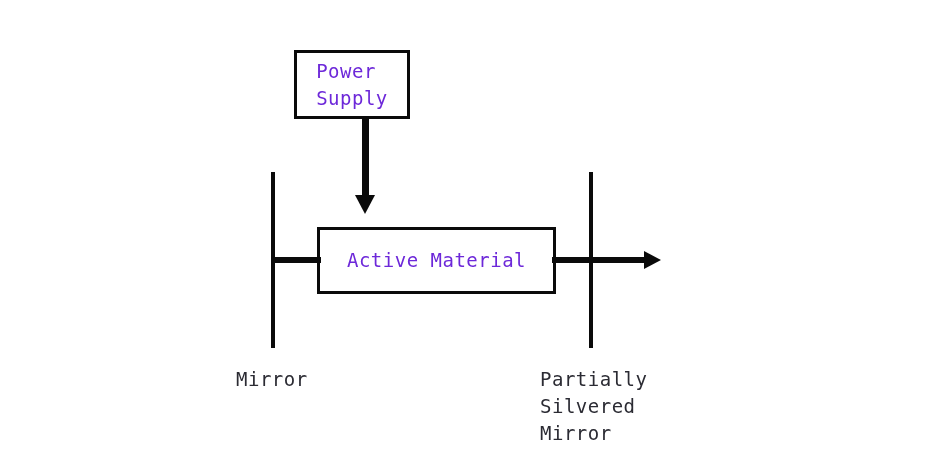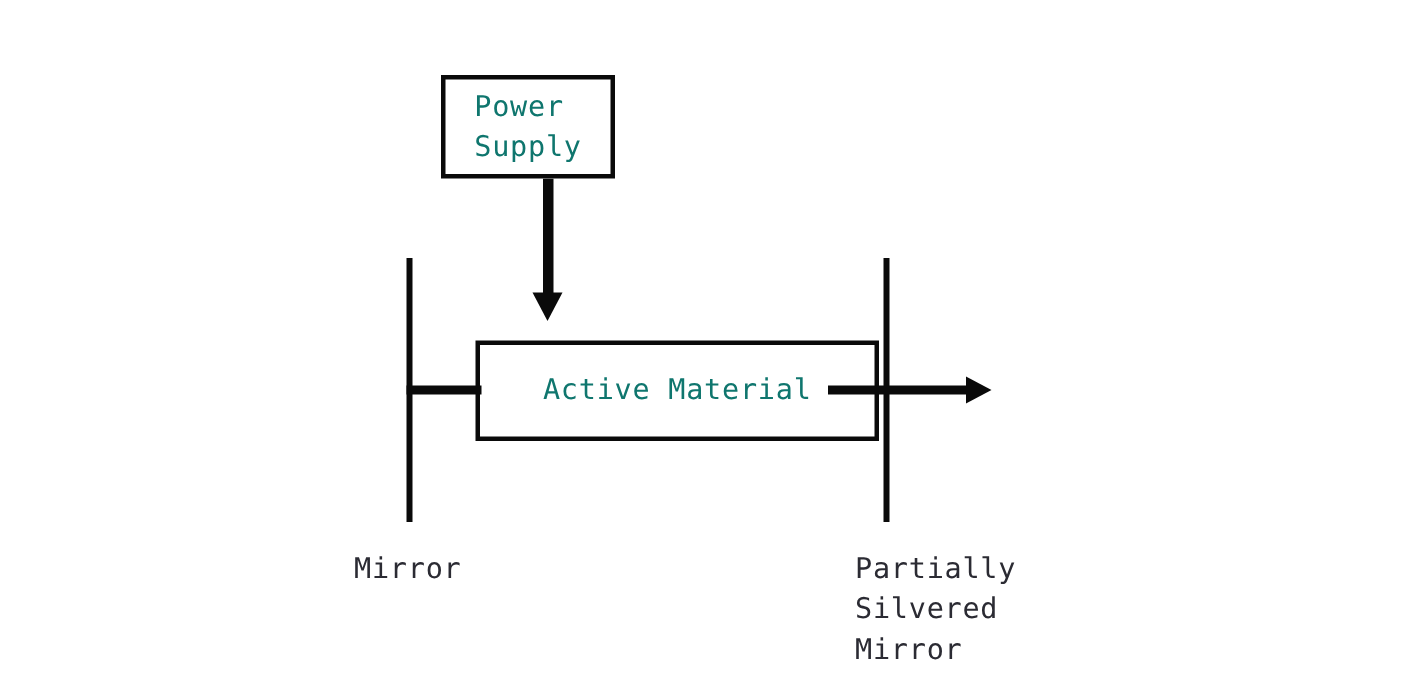--- a/index.html
+++ b/index.html
@@ -22,42 +22,42 @@
     position: absolute;
     box-sizing: border-box;
     background: #ffffff;
     border: 3px solid #0a0a0a;
     display: flex;
     align-items: center;
     justify-content: center;
     z-index: 5;
   }
   .box-text {
-    color: #0f766e;
+    color: #6d28d9;
     font-size: 19px;
     line-height: 27px;
     text-align: center;
     white-space: pre;
     letter-spacing: 0.5px;
   }
 
   #power-supply-box {
     left: 294px;
     top: 50px;
     width: 116px;
     height: 69px;
   }
   #power-supply-box .box-text {
     text-align: left;
   }
 
   #active-material-box {
     left: 317px;
     top: 227px;
-    width: 269px;
+    width: 239px;
     height: 67px;
   }
 
   
   .mirror-line {
     position: absolute;
     width: 4px;
     background: #0a0a0a;
     top: 172px;
     height: 176px;
@@ -116,21 +116,21 @@
   .label {
     position: absolute;
     color: #2b2b33;
     font-size: 19px;
     line-height: 27px;
     white-space: pre;
     letter-spacing: 0.5px;
     z-index: 7;
   }
   #label-mirror          { left: 236px; top: 366px; }
-  #label-partial-mirror  { left: 540px; top: 366px; margin-left: 30px; }
+  #label-partial-mirror  { left: 540px; top: 366px; }
   #label-light-output    { left: 640px; top: 198px; }
 </style>
 </head>
 <body>
 
 <div id="canvas">
 
   <div class="mirror-line" id="mirror-left"></div>
 
   <div class="mirror-line" id="mirror-right"></div>

